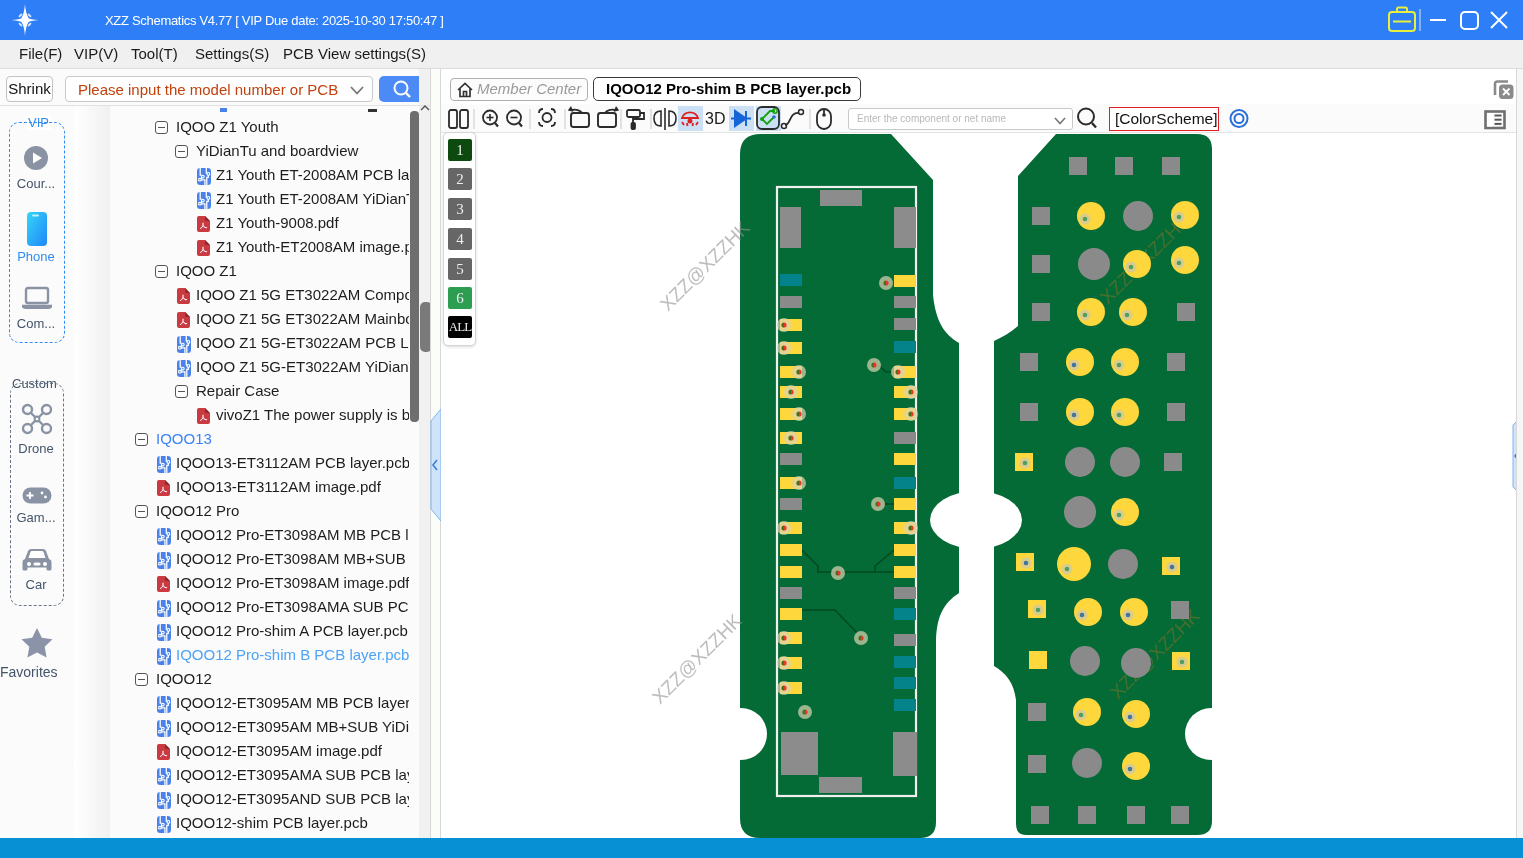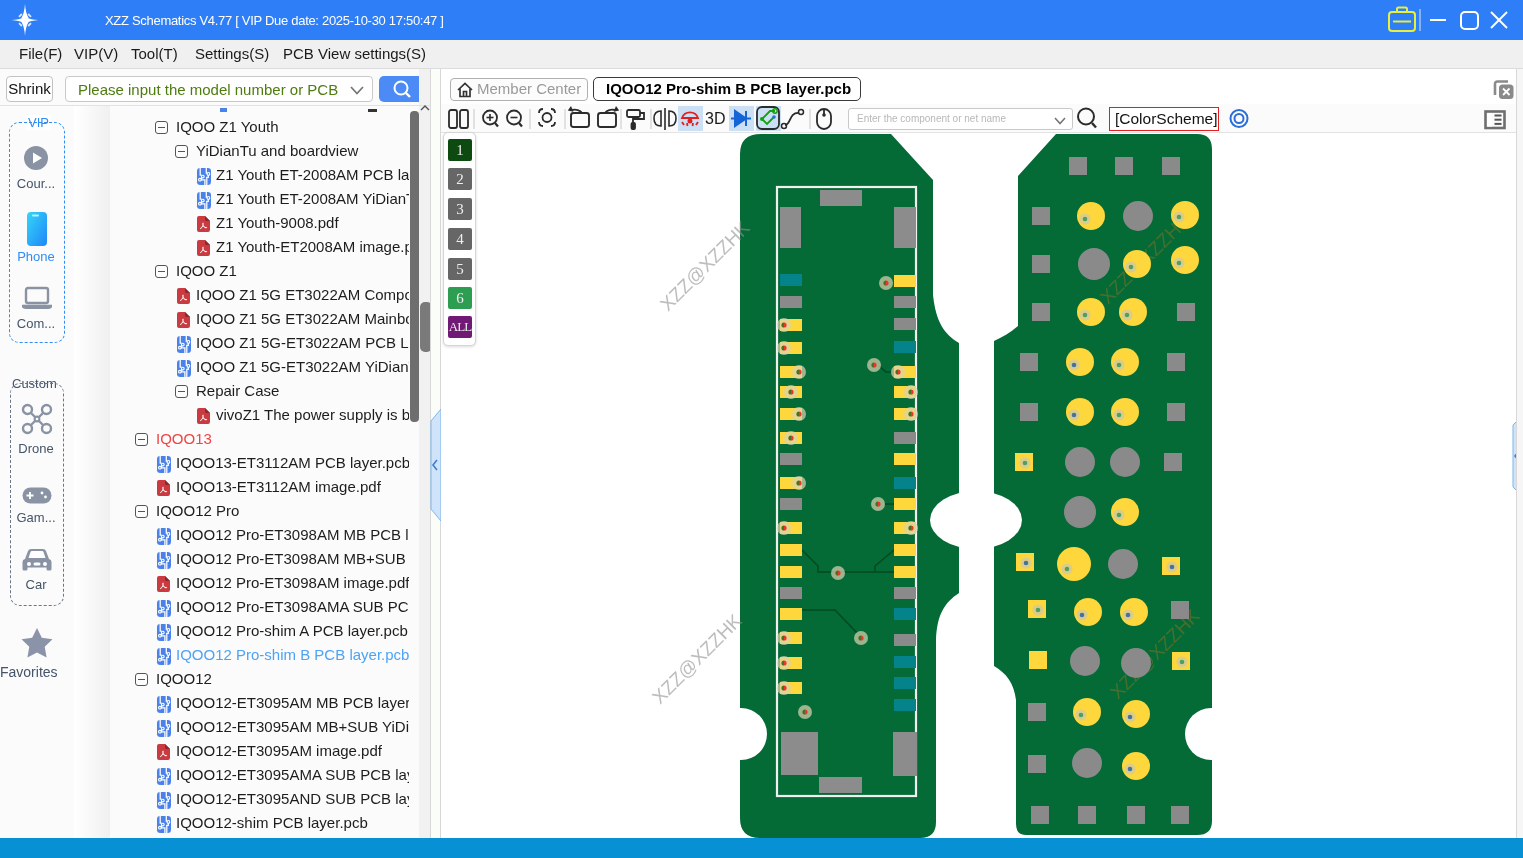--- a/index.html
+++ b/index.html
@@ -8,36 +8,36 @@
 
 #titlebar { left:0; top:0; width:1523px; height:40px; background:#2e7ef7; }
 #titletext { left:105px; top:13px; font-size:13px; color:#fff; letter-spacing:-0.3px; }
 
 #menubar { left:0; top:40px; width:1523px; height:29px; background:#f0f0f0; border-bottom:1px solid #dcdcdc; }
 .menuitem { position:absolute; top:5px; font-size:15px; color:#1a1a1a; }
 
 #leftpanel { left:0; top:69px; width:430px; height:769px; background:#fbfbfb; }
 #shrinkbtn { left:6px; top:7px; width:47px; height:26px; border:1px solid #c3c3c3; border-radius:4px; background:#fdfdfd; font-size:15px; color:#111; text-align:center; line-height:24px; }
 #modelinput { left:65px; top:7px; width:308px; height:26px; border:1px solid #c9c9c9; border-radius:4px; background:#fff; }
-#modelinput span { position:absolute; left:12px; top:4px; color:#4d7c0f; font-size:15px;text-align:center; }
+#modelinput span { position:absolute; left:12px; top:4px; color:#c2410c; font-size:15px;text-align:center; }
 #searchbtn { left:379px; top:7px; width:46px; height:26px; background:#4c8bf5; border-radius:5px; }
 
 .sbtext { position:absolute; font-size:13px; color:#44546a; text-align:center; width:64px; left:4px; }
 .dashbox { position:absolute; border-radius:10px; }
 
 .trow { position:absolute; font-size:15px; white-space:nowrap; }
 .exp { position:absolute; width:13px; height:13px; border:1.4px solid #555; border-radius:3px; background:#fdfdfd; }
 .exp::after { content:""; position:absolute; left:2px; top:4.6px; width:6.5px; height:1.6px; background:#555; }
 
 #sbtrack { left:419px; top:0px; width:14px; height:769px; background:#f1f1f1; }
 #sbthumb { left:420px; top:233px; width:12px; height:50px; background:#7a7a7a; border-radius:5px; }
 
 #rightpanel { left:441px; top:69px; width:1082px; height:769px; background:#fff; }
 #memberbtn { left:450px; top:78px; width:138px; height:23px; border:1px solid #b0b0b0; border-radius:4px; background:#fcfcfc; }
-#membertext { left:477px; top:80px; font-size:15px; color:#9a9a9a; }
+#membertext { left:477px; top:80px; font-size:15px; color:#9a9a9a;font-style:italic; }
 #tabbtn { left:593px; top:77px; width:268px; height:24px; border:1.6px solid #3a3a3a; border-radius:5px; background:#fff; }
 #tabtext { left:606px; top:80px; font-size:15px; font-weight:bold; color:#000; }
 #toolbar2 { left:441px; top:104px; width:1082px; height:29px; background:#fbfbfb; border-bottom:1px solid #e3e3e3; }
 #netinput { left:848px; top:108px; width:225px; height:22px; border:1px solid #c9c9c9; border-radius:3px; background:#fff; }
 #netinput span { position:absolute; left:8px; top:4px; color:#b8b8b8; font-size:10px; }
 #colorscheme { left:1109px; top:107px; width:110px; height:24px; border:1.6px solid #e02020; background:#fff; }
 #colorscheme span { position:absolute; left:5px; top:2px; font-size:15.5px; color:#111; }
 
 #layerbox { left:443px; top:132px; width:33px; height:214px; background:#fff; border:1px solid #d5d5d5; border-radius:5px; box-shadow:0 1px 3px rgba(0,0,0,0.15); }
 .lbtn { position:absolute; left:448px; width:24px; height:22px; border-radius:2px; color:#eee; font-family:"Liberation Serif", serif; font-size:15px; text-align:center; line-height:22px; }
@@ -266,21 +266,21 @@
           <div class="trow" style="left:196px;top:358px;color:#1d1d1d">IQOO Z1 5G-ET3022AM YiDianTu.pcb</div>
 <div class="exp" style="left:175px;top:385px"></div>
           <div class="trow" style="left:196px;top:382px;color:#1d1d1d">Repair Case</div>
 <svg width="13" height="16" viewBox="0 0 13 16" style="position:absolute;left:197px;top:408px">
             <path d="M0 2 Q0 0 2 0 H8 L13 5 V14 Q13 16 11 16 H2 Q0 16 0 14 Z" fill="#ca3a41"></path>
             <path d="M8 0 L13 5 H9.5 Q8 5 8 3.5 Z" fill="#8f272c"></path>
             <path d="M3.2 12.2 Q4.8 11 5.6 9.2 Q5.1 7.6 5.5 6.9 Q6 6.2 6.5 6.9 Q6.9 7.6 6.4 9.1 Q7.2 10.6 8.2 11.1 Q10 10.9 10.2 11.6 Q10.3 12.4 8.6 12.2 Q7.3 12 6.1 10.3 Q4.9 11.9 3.9 12.8 Q2.7 13.5 3.2 12.2 Z" fill="#fff"></path>
           </svg>
           <div class="trow" style="left:216px;top:406px;color:#1d1d1d">vivoZ1 The power supply is burned</div>
 <div class="exp" style="left:135px;top:433px"></div>
-          <div class="trow" style="left:156px;top:430px;color:#ef4444">IQOO13</div>
+          <div class="trow" style="left:156px;top:430px;color:#3b82f6">IQOO13</div>
 <svg width="14" height="17" viewBox="0 0 14 17" style="position:absolute;left:157px;top:456px">
             <rect x="0" y="0" width="14" height="17" rx="3.2" fill="#4b82ea"></rect>
             <g stroke="#fff" stroke-width="1.25" fill="none">
               <path d="M3.2 0 V7 H4.5"></path>
               <path d="M5.1 9.5 L3.7 10.7"></path>
               <path d="M4 11.8 H7.9 V17"></path>
               <path d="M9.3 0 V5.1 H10.2"></path>
               <path d="M9.8 17 V9.4 H11.3 V6.9"></path>
             </g>
             <g fill="none" stroke="#fff" stroke-width="1.1">
@@ -827,21 +827,21 @@
       <circle cx="689" cy="636" r="2.3" fill="#46729e"></circle>
 </svg>
 
 <div class="abs" id="layerbox"></div>
 <div class="lbtn" style="top:139px;background:#0c4a10;">1</div>
 <div class="lbtn" style="top:168px;background:#666666;">2</div>
 <div class="lbtn" style="top:198px;background:#666666;">3</div>
 <div class="lbtn" style="top:228px;background:#666666;">4</div>
 <div class="lbtn" style="top:258px;background:#666666;">5</div>
 <div class="lbtn" style="top:287px;background:#2d9e51;">6</div>
-<div class="lbtn" style="top:316px;background:#701a75;font-size:13px;letter-spacing:-1px;">ALL</div>
+<div class="lbtn" style="top:316px;background:#000000;font-size:13px;letter-spacing:-1px;">ALL</div>
 
 <svg width="12" height="112" viewBox="0 0 12 112" style="position:absolute;left:429px;top:409px">
       <path d="M12 0 L12 112 L2 100 L2 12 Z" fill="#cfe4fa" stroke="#7fb5ea" stroke-width="1"></path>
       <path d="M8 51 L4 56 L8 61" stroke="#3a7fd5" stroke-width="1.6" fill="none"></path>
     </svg>
 <svg width="12" height="82" viewBox="0 0 12 82" style="position:absolute;left:1511px;top:415px">
       <path d="M12 0 L12 82 L2 72 L2 10 Z" fill="#cfe4fa" stroke="#7fb5ea" stroke-width="1"></path>
       <path d="M8 36 L4 41 L8 46" stroke="#3a7fd5" stroke-width="1.6" fill="none"></path>
     </svg>
 <div class="abs" style="left:1516px;top:69px;width:7px;height:769px;background:#f6f6f6;border-left:1px solid #d8d8d8;"></div>

